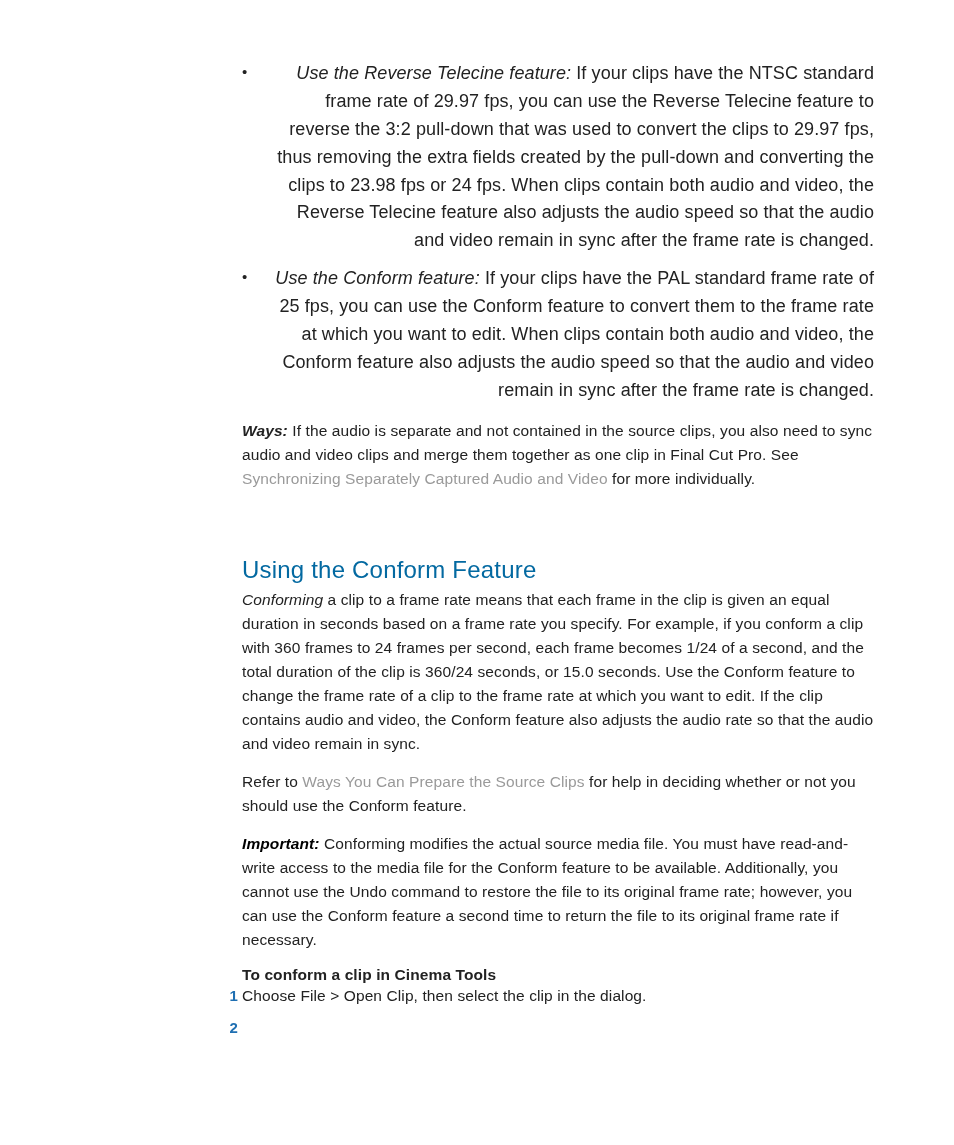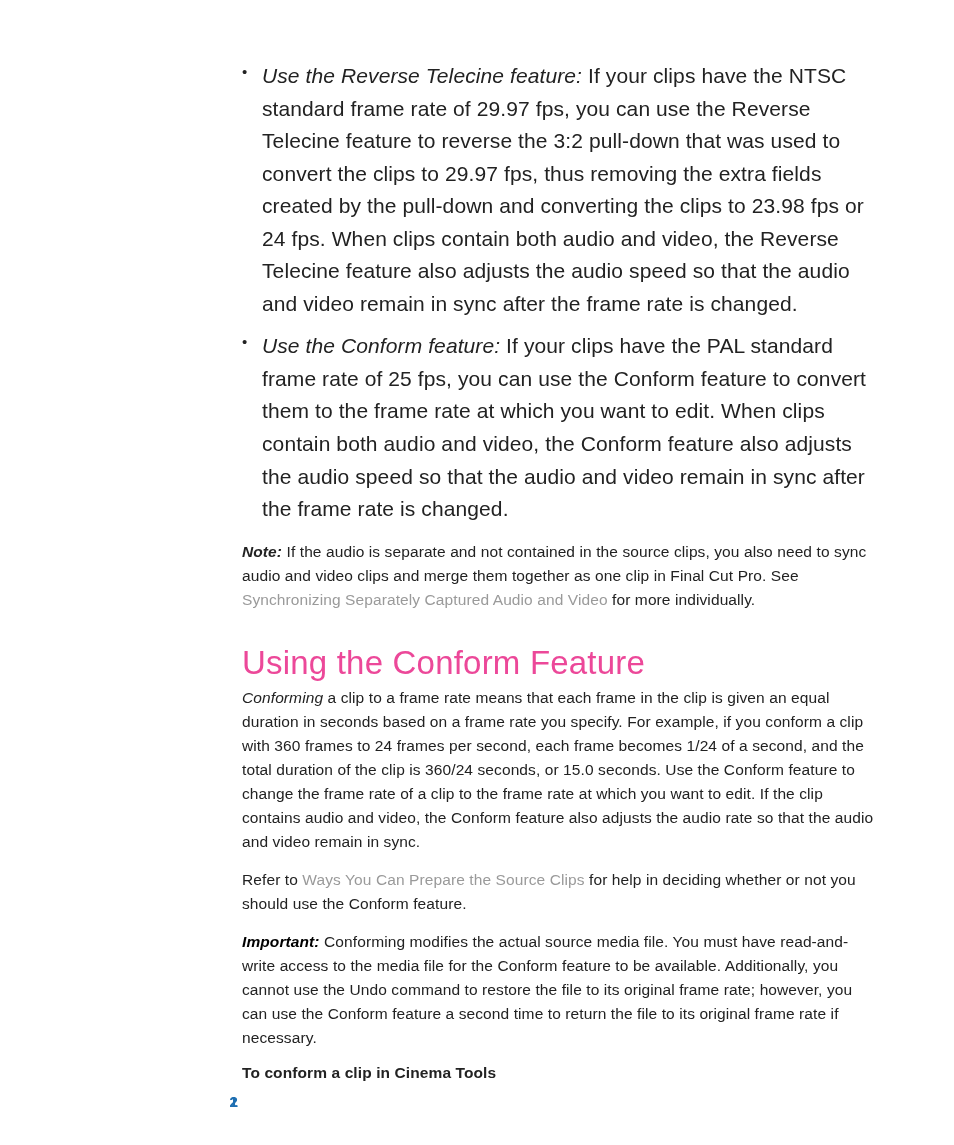--- a/index.html
+++ b/index.html
@@ -17,24 +17,25 @@
     height: 1145px;
     box-sizing: border-box;
     padding: 60px 80px 0 242px;
   }
   .bullet-list {
     margin: 0 0 14px 0;
   }
   .bullet-item {
     position: relative;
     padding-left: 20px;
-    font-size: 21px;
+    font-size: 18px;
     line-height: 1.55;
     margin-bottom: 10px;
     letter-spacing: 0.1px;
+    text-align: right;
   }
   .bullet-item::before {
     content: "•";
     position: absolute;
     left: 0;
     top: 0;
     font-size: 15px;
     color: #222;
   }
   .run-in-italic {
@@ -47,24 +48,24 @@
     letter-spacing: 0.1px;
   }
   .bold-italic {
     font-style: italic;
     font-weight: 700;
   }
   .link-gray {
     color: #9a9a9a;
   }
   .h1 {
-    color: #ec4899;
-    font-size: 33px;
+    color: #0369a1;
+    font-size: 24px;
     font-weight: 400;
-    margin-top: 32px;
+    margin-top: 65px;
     margin-bottom: 4px;
     letter-spacing: 0.2px;
   }
   .h2 {
     color: #1f6fb2;
     font-size: 18.5px;
     font-weight: 600;
     margin-top: 24px;
     margin-bottom: 2px;
     letter-spacing: 0.2px;
@@ -150,21 +151,21 @@
   <div class="bullet-list">
     <div class="bullet-item">
       <span class="run-in-italic">Use the Reverse Telecine feature:</span><span>  If your clips have the NTSC standard frame rate of 29.97 fps, you can use the Reverse Telecine feature to reverse the 3:2 pull-down that was used to convert the clips to 29.97 fps, thus removing the extra fields created by the pull-down and converting the clips to 23.98 fps or 24 fps. When clips contain both audio and video, the Reverse Telecine feature also adjusts the audio speed so that the audio and video remain in sync after the frame rate is changed.</span>
     </div>
     <div class="bullet-item">
       <span class="run-in-italic">Use the Conform feature:</span><span>  If your clips have the PAL standard frame rate of 25 fps, you can use the Conform feature to convert them to the frame rate at which you want to edit. When clips contain both audio and video, the Conform feature also adjusts the audio speed so that the audio and video remain in sync after the frame rate is changed.</span>
     </div>
   </div>
 
   <div class="para">
-    <span class="bold-italic">Note:</span><span>  If the audio is separate and not contained in the source clips, you also need to sync audio and video clips and merge them together as one clip in Final Cut Pro. See </span><span class="link-gray">Synchronizing Separately Captured Audio and Video</span><span> for more individually.</span>
+    <span class="bold-italic">Ways:</span><span>  If the audio is separate and not contained in the source clips, you also need to sync audio and video clips and merge them together as one clip in Final Cut Pro. See </span><span class="link-gray">Synchronizing Separately Captured Audio and Video</span><span> for more individually.</span>
   </div>
 
   <div class="h1">Using the Conform Feature</div>
 
   <div class="para">
     <span class="italic">Conforming</span><span> a clip to a frame rate means that each frame in the clip is given an equal duration in seconds based on a frame rate you specify. For example, if you conform a clip with 360 frames to 24 frames per second, each frame becomes 1/24 of a second, and the total duration of the clip is 360/24 seconds, or 15.0 seconds. Use the Conform feature to change the frame rate of a clip to the frame rate at which you want to edit. If the clip contains audio and video, the Conform feature also adjusts the audio rate so that the audio and video remain in sync.</span>
   </div>
 
   <div class="para">
     <span>Refer to </span><span class="link-gray">Ways You Can Prepare the Source Clips</span><span> for help in deciding whether or not you should use the Conform feature.</span>
@@ -173,20 +174,21 @@
   <div class="para">
     <span class="important-label">Important:</span><span>  Conforming modifies the actual source media file. You must have read-and-write access to the media file for the Conform feature to be available. Additionally, you cannot use the Undo command to restore the file to its original frame rate; however, you can use the Conform feature a second time to return the file to its original frame rate if necessary.</span>
   </div>
 
 
   <div class="task-heading">To conform a clip in Cinema Tools</div>
 
   <div class="steps">
     <div class="step">
       <span class="step-num">1</span>
+      <span>Choose File &gt; Open Clip, then select the clip in the dialog.</span>
     </div>
     <div class="step">
       <span class="step-num">2</span>
     </div>
   </div>
 
 
 </div>
 
 </body></html>

